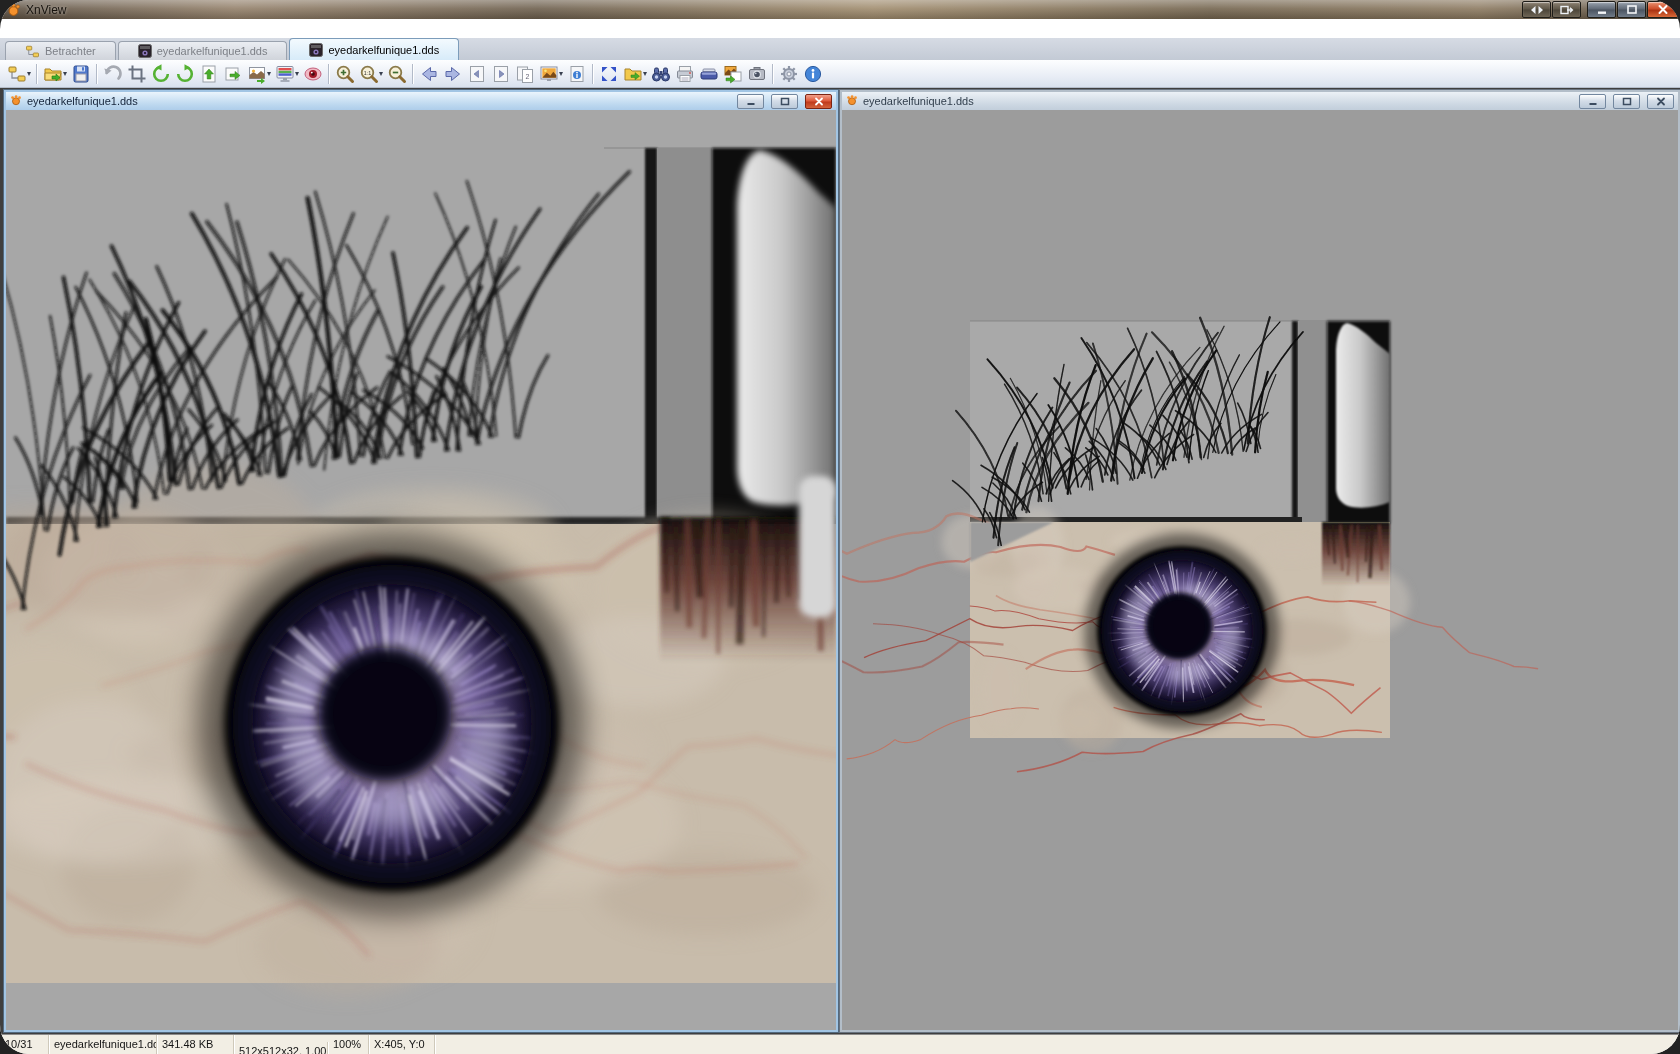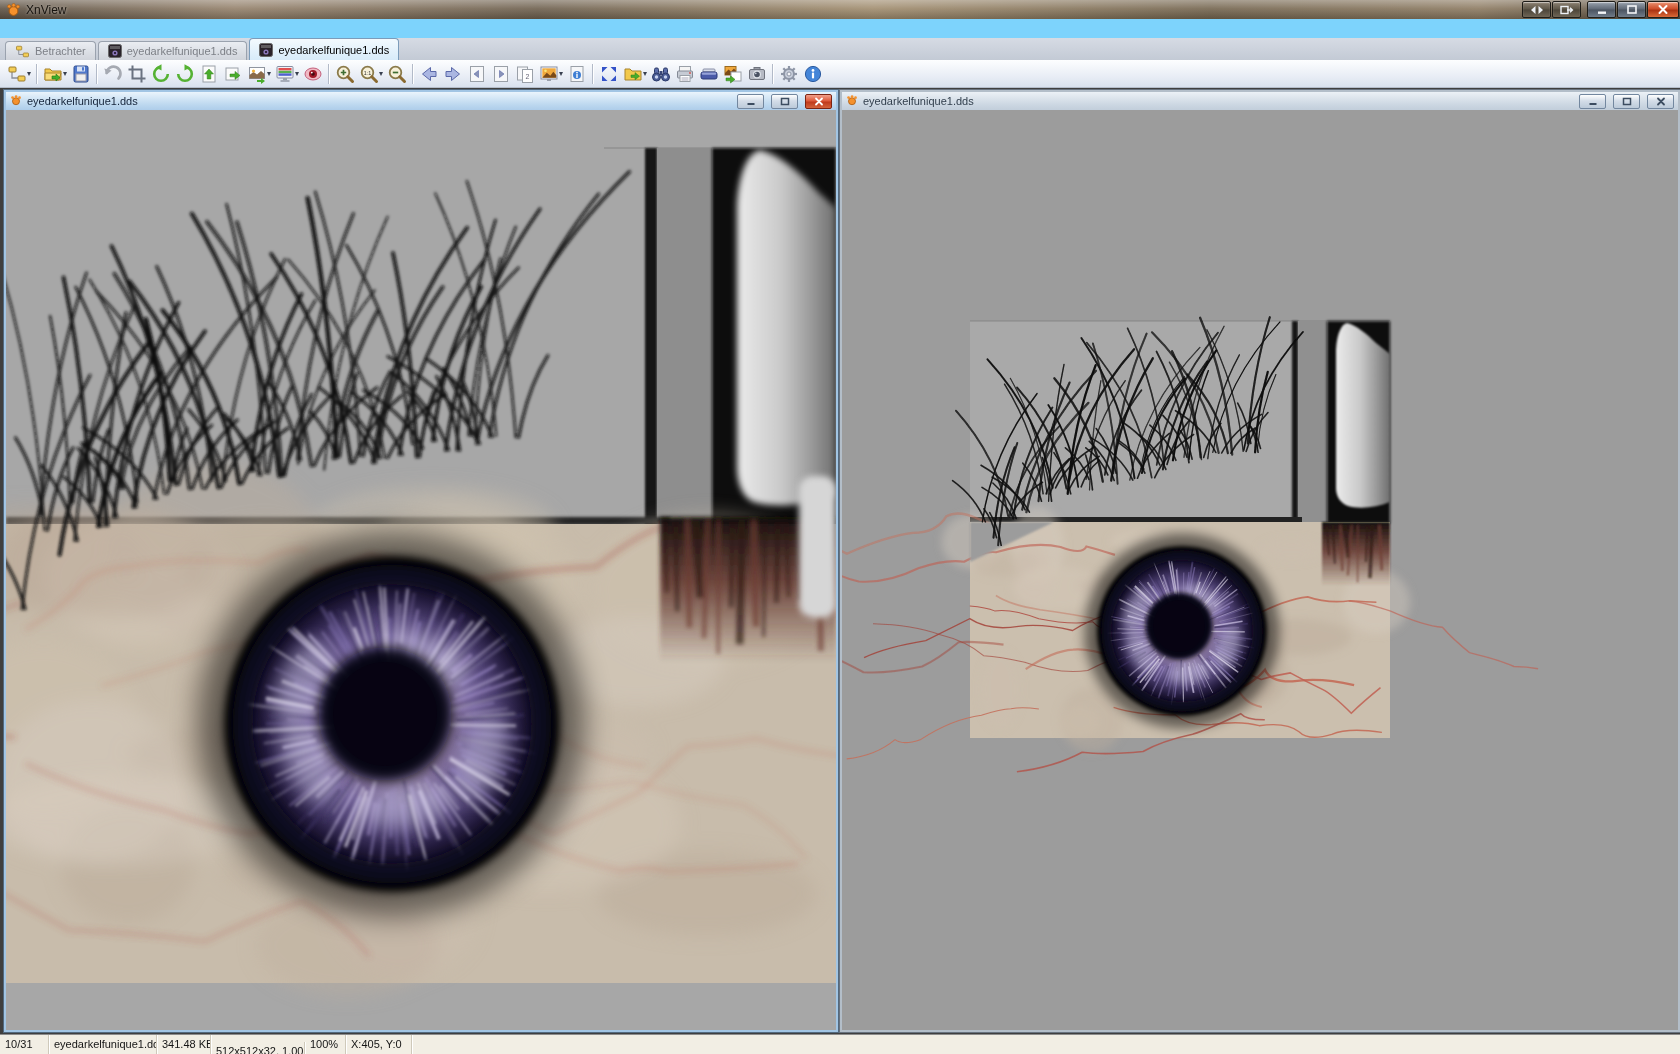--- a/index.html
+++ b/index.html
@@ -1,17 +1,17 @@
 <!DOCTYPE html>
 <html><head>
 <meta charset="utf-8">
 <style>
   html,body{margin:0;padding:0;background:#222;}
   .screen{position:relative;width:1680px;height:1054px;overflow:hidden;
-    font-family:"Liberation Sans",sans-serif;background:#7dd3fc;user-select:none;}
+    font-family:"Liberation Sans",sans-serif;background:#ffffff;user-select:none;border-radius:29px;}
 
   
   .titlebar{position:absolute;top:0;left:0;right:0;height:19px;
     background:linear-gradient(90deg,#5e5244,#93806a 14%,#6e604e 32%,#a08c6e 52%,#74654f 72%,#8c7a61 88%,#564b3d);}
   .titlebar::after{content:"";position:absolute;inset:0;
     background:linear-gradient(180deg,rgba(255,255,255,.38),rgba(255,255,255,.10) 45%,rgba(0,0,0,.18));pointer-events:none;}
   .app-icon{position:absolute;left:6px;top:2px;width:15px;height:15px;z-index:2;}
   .title-text{position:absolute;left:26px;top:3px;font-size:12px;color:#17130e;z-index:2;
     text-shadow:0 0 3px rgba(255,255,255,.55);}
   .caption-btns{position:absolute;right:1px;top:1px;display:flex;align-items:flex-start;z-index:3;}
@@ -24,21 +24,21 @@
 
   
   .menubar{position:absolute;top:19px;left:0;right:0;height:19px;
     background:linear-gradient(#f6f9fd,#e7eef9);border-bottom:1px solid #cdd6e4;
     display:flex;align-items:center;padding-left:4px;box-sizing:border-box;}
   .menu-item{font-size:12px;color:#0d0d0d;padding:1px 9px;}
 
   
   .tabstrip{position:absolute;top:38px;left:0;right:0;height:22px;
     background:linear-gradient(#d6dbe4,#c3cad5);display:flex;align-items:flex-end;padding-left:5px;}
-  .tab{height:18px;display:flex;align-items:center;gap:5px;padding:0 9px;margin-right:2px;
+  .tab{height:18px;display:flex;align-items:center;gap:5px;padding:0 19px;margin-right:2px;
     border:1px solid #9aa2ae;border-bottom:none;border-radius:4px 4px 0 0;
     background:linear-gradient(#eaedf2,#d0d4db);font-size:11px;color:#7d8087;white-space:nowrap;}
   .tab.active{height:21px;background:linear-gradient(#f3fafe,#d7ebf9);border-color:#7c9cba;color:#000;}
   .tab .ticon{display:flex;}
 
   
   .toolbar{position:absolute;top:60px;left:0;right:0;height:28px;
     background:linear-gradient(#fdfeff,#e6ebf4 68%,#d9e1ee);border-bottom:1px solid #b4bdcb;
     display:flex;align-items:center;padding-left:5px;box-sizing:border-box;}
   .tb-btn{height:24px;display:flex;align-items:center;padding:0 2px;border-radius:3px;}
@@ -1243,18 +1243,18 @@
               <path d="M418.5 338.4 Q 415.1 324.2 407.4 314.7" fill="none" stroke="#0d0d0d" stroke-width="1.61" stroke-linecap="round" opacity="0.9"></path>
             </g>
           </svg>
       </div>
     </div>
   </div>
 
   <div class="statusbar" id="statusbar">
       <div class="sb-cell" style="width: 49px;">10/31</div>
       <div class="sb-cell" style="width: 108px;">eyedarkelfunique1.dds</div>
-      <div class="sb-cell" style="width: 54px;">341.48 KB</div>
+      <div class="sb-cell" style="width: 77px;">341.48 KB</div>
       <div class="sb-cell" style="width: 94px; margin-top: 7px;">512x512x32, 1.00</div>
       <div class="sb-cell" style="width: 41px;">100%</div>
       <div class="sb-cell" style="width: 66px;">X:405, Y:0</div>
     </div>
 </div>
 
 </body></html>

